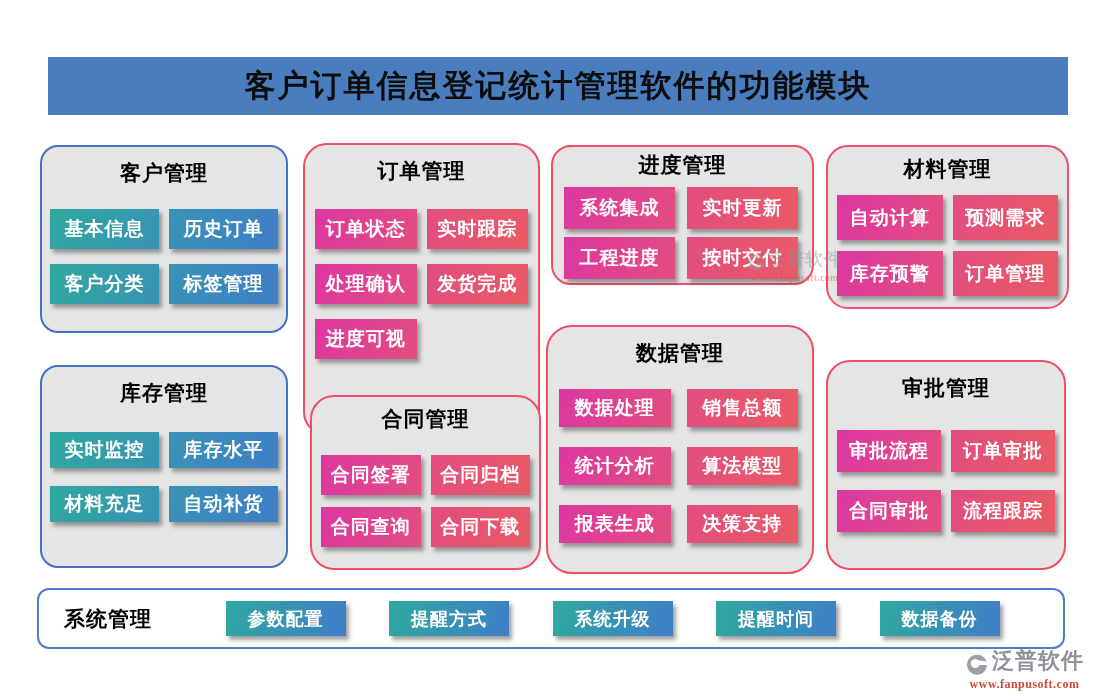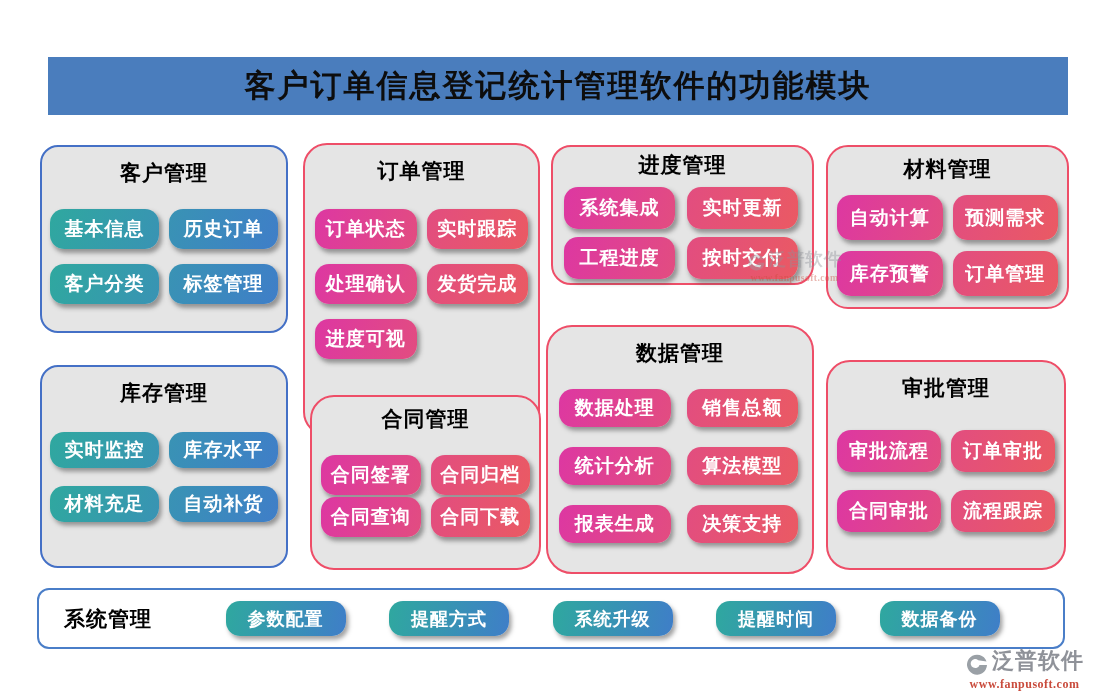--- a/index.html
+++ b/index.html
@@ -26,21 +26,21 @@
     text-align:center;font-size:21px;line-height:28px;font-weight:bold;color:#000;
     letter-spacing:1px;
   }
   .card .btns{
     display:grid;grid-template-columns:1fr 1fr;column-gap:10px;
   }
   .btn{
     height:40px;display:flex;align-items:center;justify-content:center;
     color:#ffffff;font-weight:bold;font-size:19px;letter-spacing:1px;
     box-shadow:2.5px 3.5px 4px rgba(70,70,70,0.5);
-    cursor:pointer;white-space:nowrap;z-index:1;border-radius:14px;
+    cursor:pointer;white-space:nowrap;z-index:1;
   }
   
   .card.blue .btn.c0{background:linear-gradient(110deg,#2fa89f,#3993b4);}
   .card.blue .btn.c1{background:linear-gradient(110deg,#3993b4,#3f7ec8);}
   .card.pink .btn.c0{background:linear-gradient(110deg,#dd37a2,#e24d80);}
   .card.pink .btn.c1{background:linear-gradient(110deg,#e24d80,#ea5a63);}
 
   
   #card-customer {left:40px;top:145px;width:248px;height:188px;}
   #card-customer .card-title{margin-top:12px;}
@@ -60,21 +60,21 @@
   #card-material .btns{margin:12px 9px 0 9px;row-gap:11px;}
   #card-material .btn{height:45px;}
 
   #card-inventory {left:40px;top:365px;width:248px;height:203px;}
   #card-inventory .card-title{margin-top:12px;}
   #card-inventory .btns{margin:25px 8px 0 8px;row-gap:18px;}
   #card-inventory .btn{height:36px;font-family:Liberation Serif, serif;}
 
   #card-contract {left:310px;top:395px;width:231px;height:175px;}
   #card-contract .card-title{margin-top:8px;}
-  #card-contract .btns{margin:22px 9px 0 9px;row-gap:2px;}
+  #card-contract .btns{margin:22px 9px 0 9px;row-gap:12px;}
 
   #card-data {left:546px;top:325px;width:268px;height:249px;border-radius:26px;}
   #card-data .card-title{margin-top:12px;}
   #card-data .btns{margin:22px 14px 0 11px;row-gap:20px;column-gap:16px;}
   #card-data .btn{height:38px;}
 
   #card-approval {left:826px;top:360px;width:240px;height:210px;}
   #card-approval .card-title{margin-top:12px;}
   #card-approval .btns{margin:28px 9px 0 9px;row-gap:18px;}
   #card-approval .btn{height:42px;}

